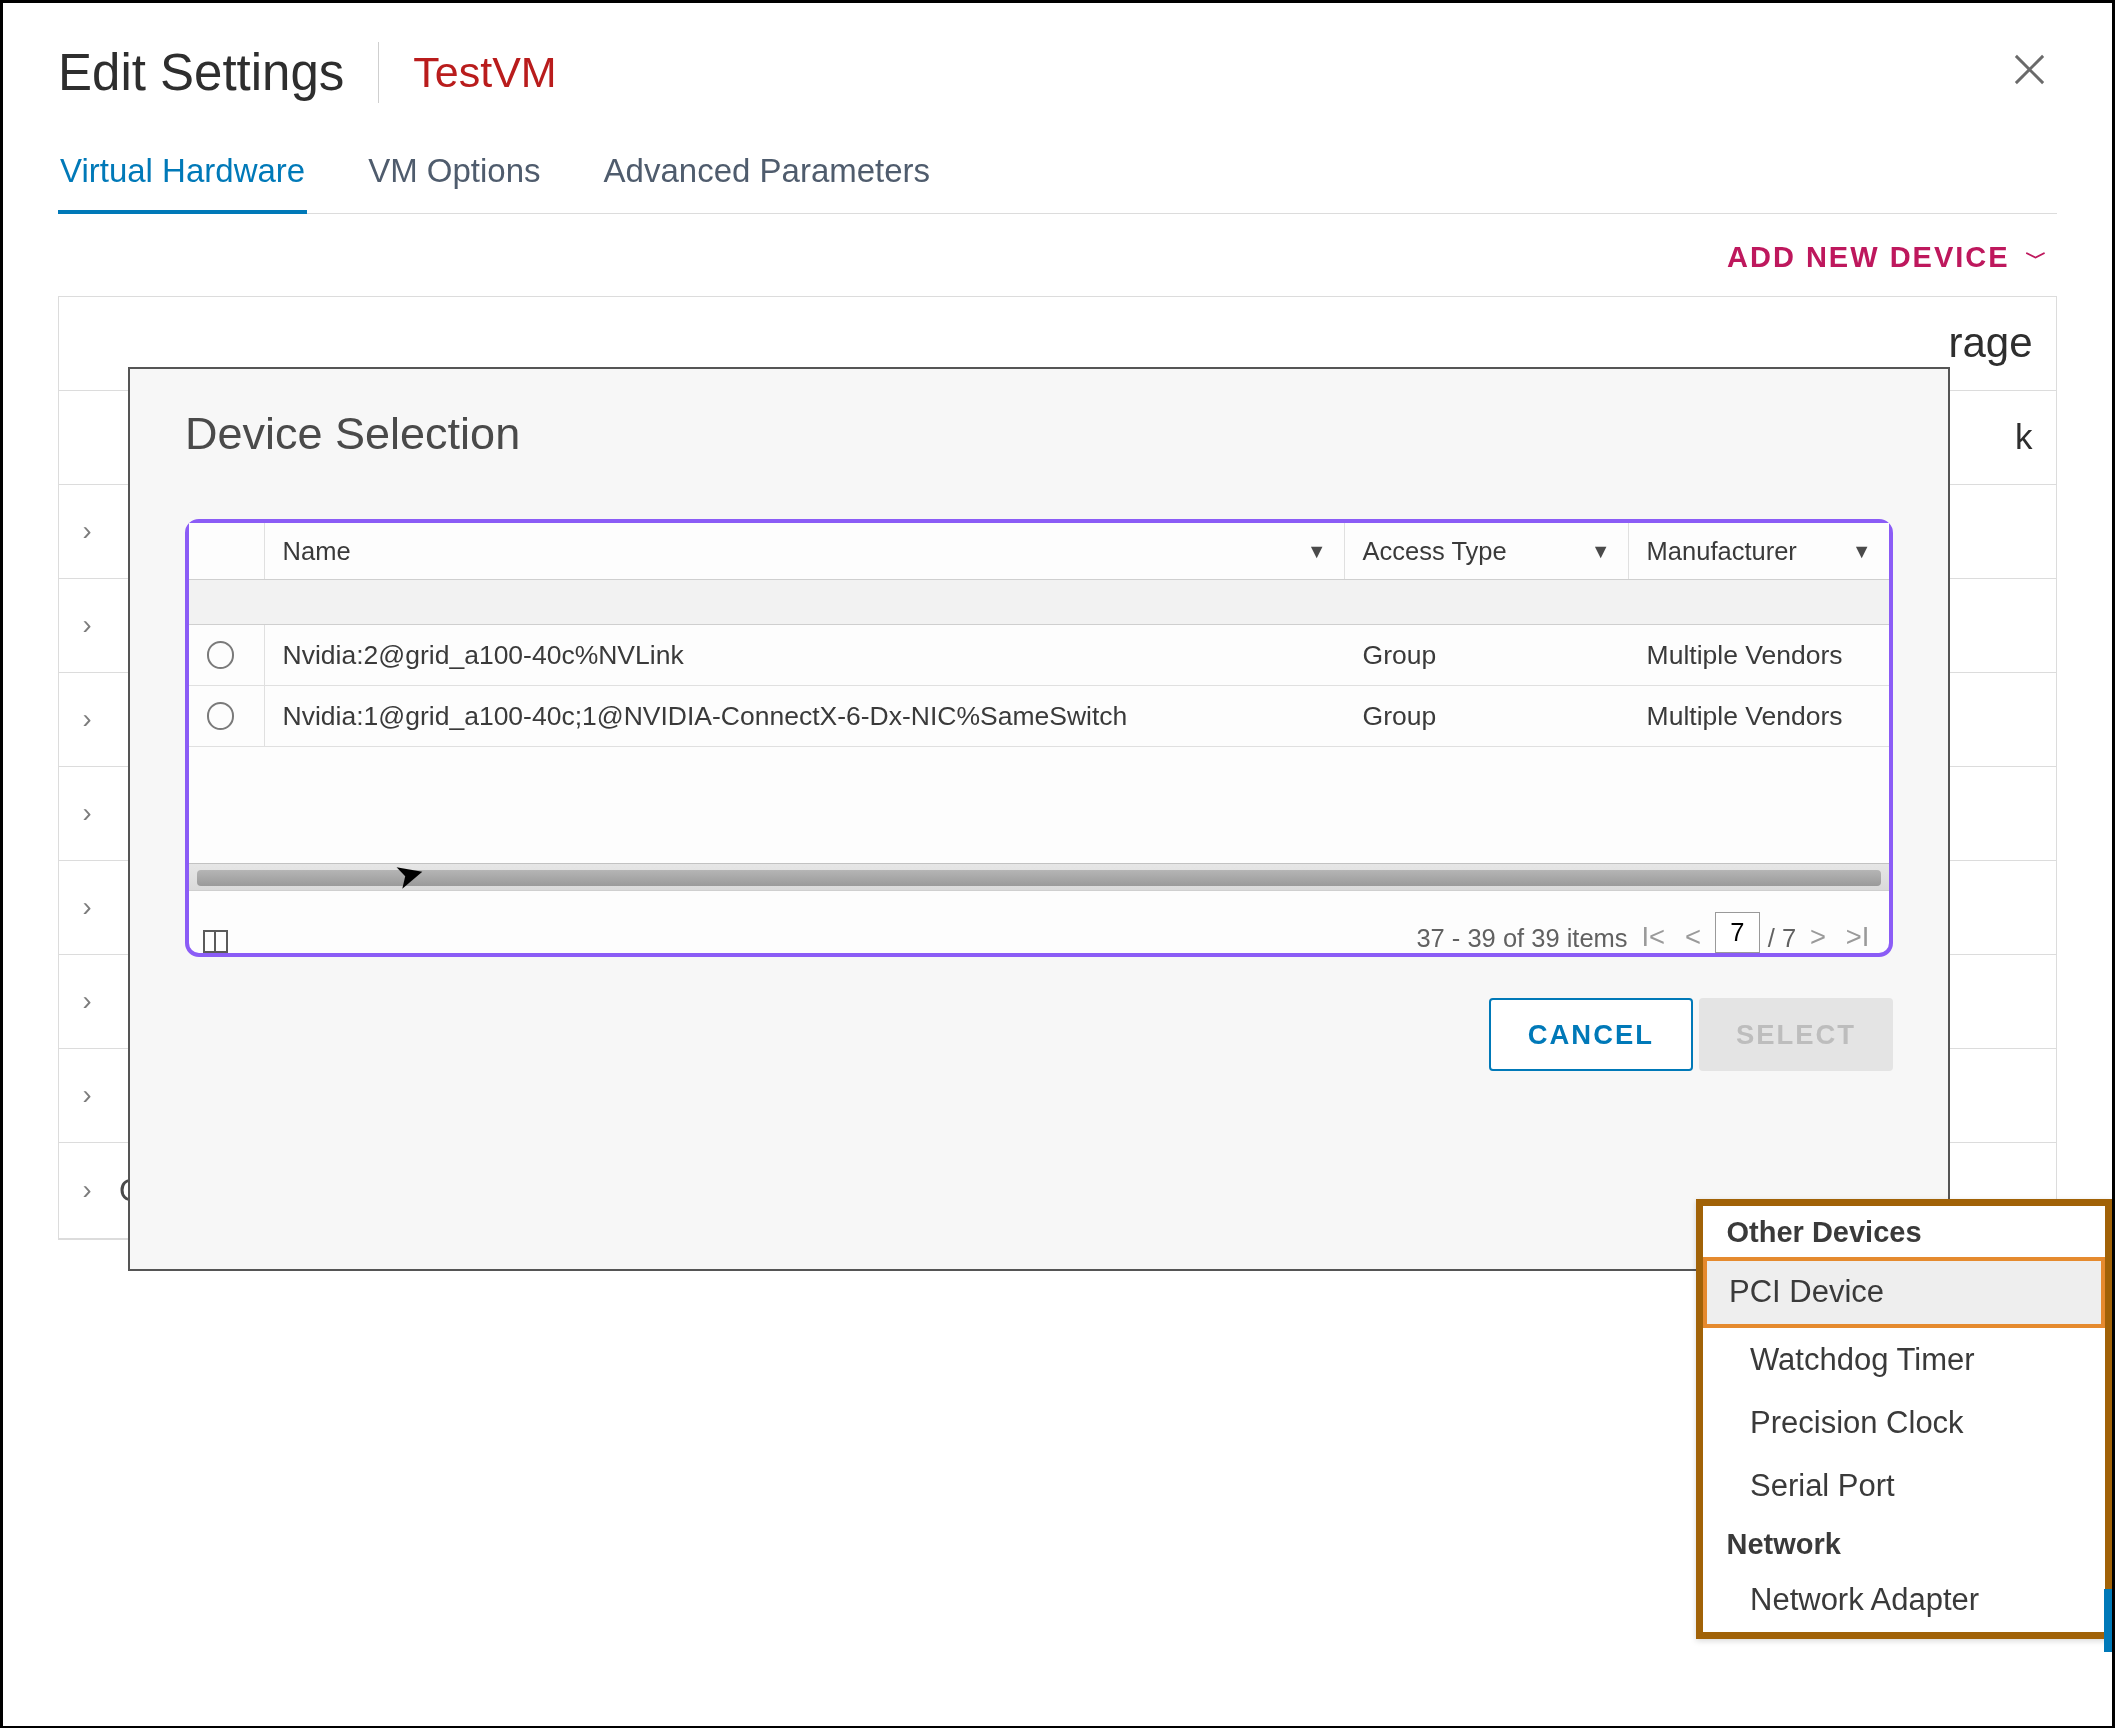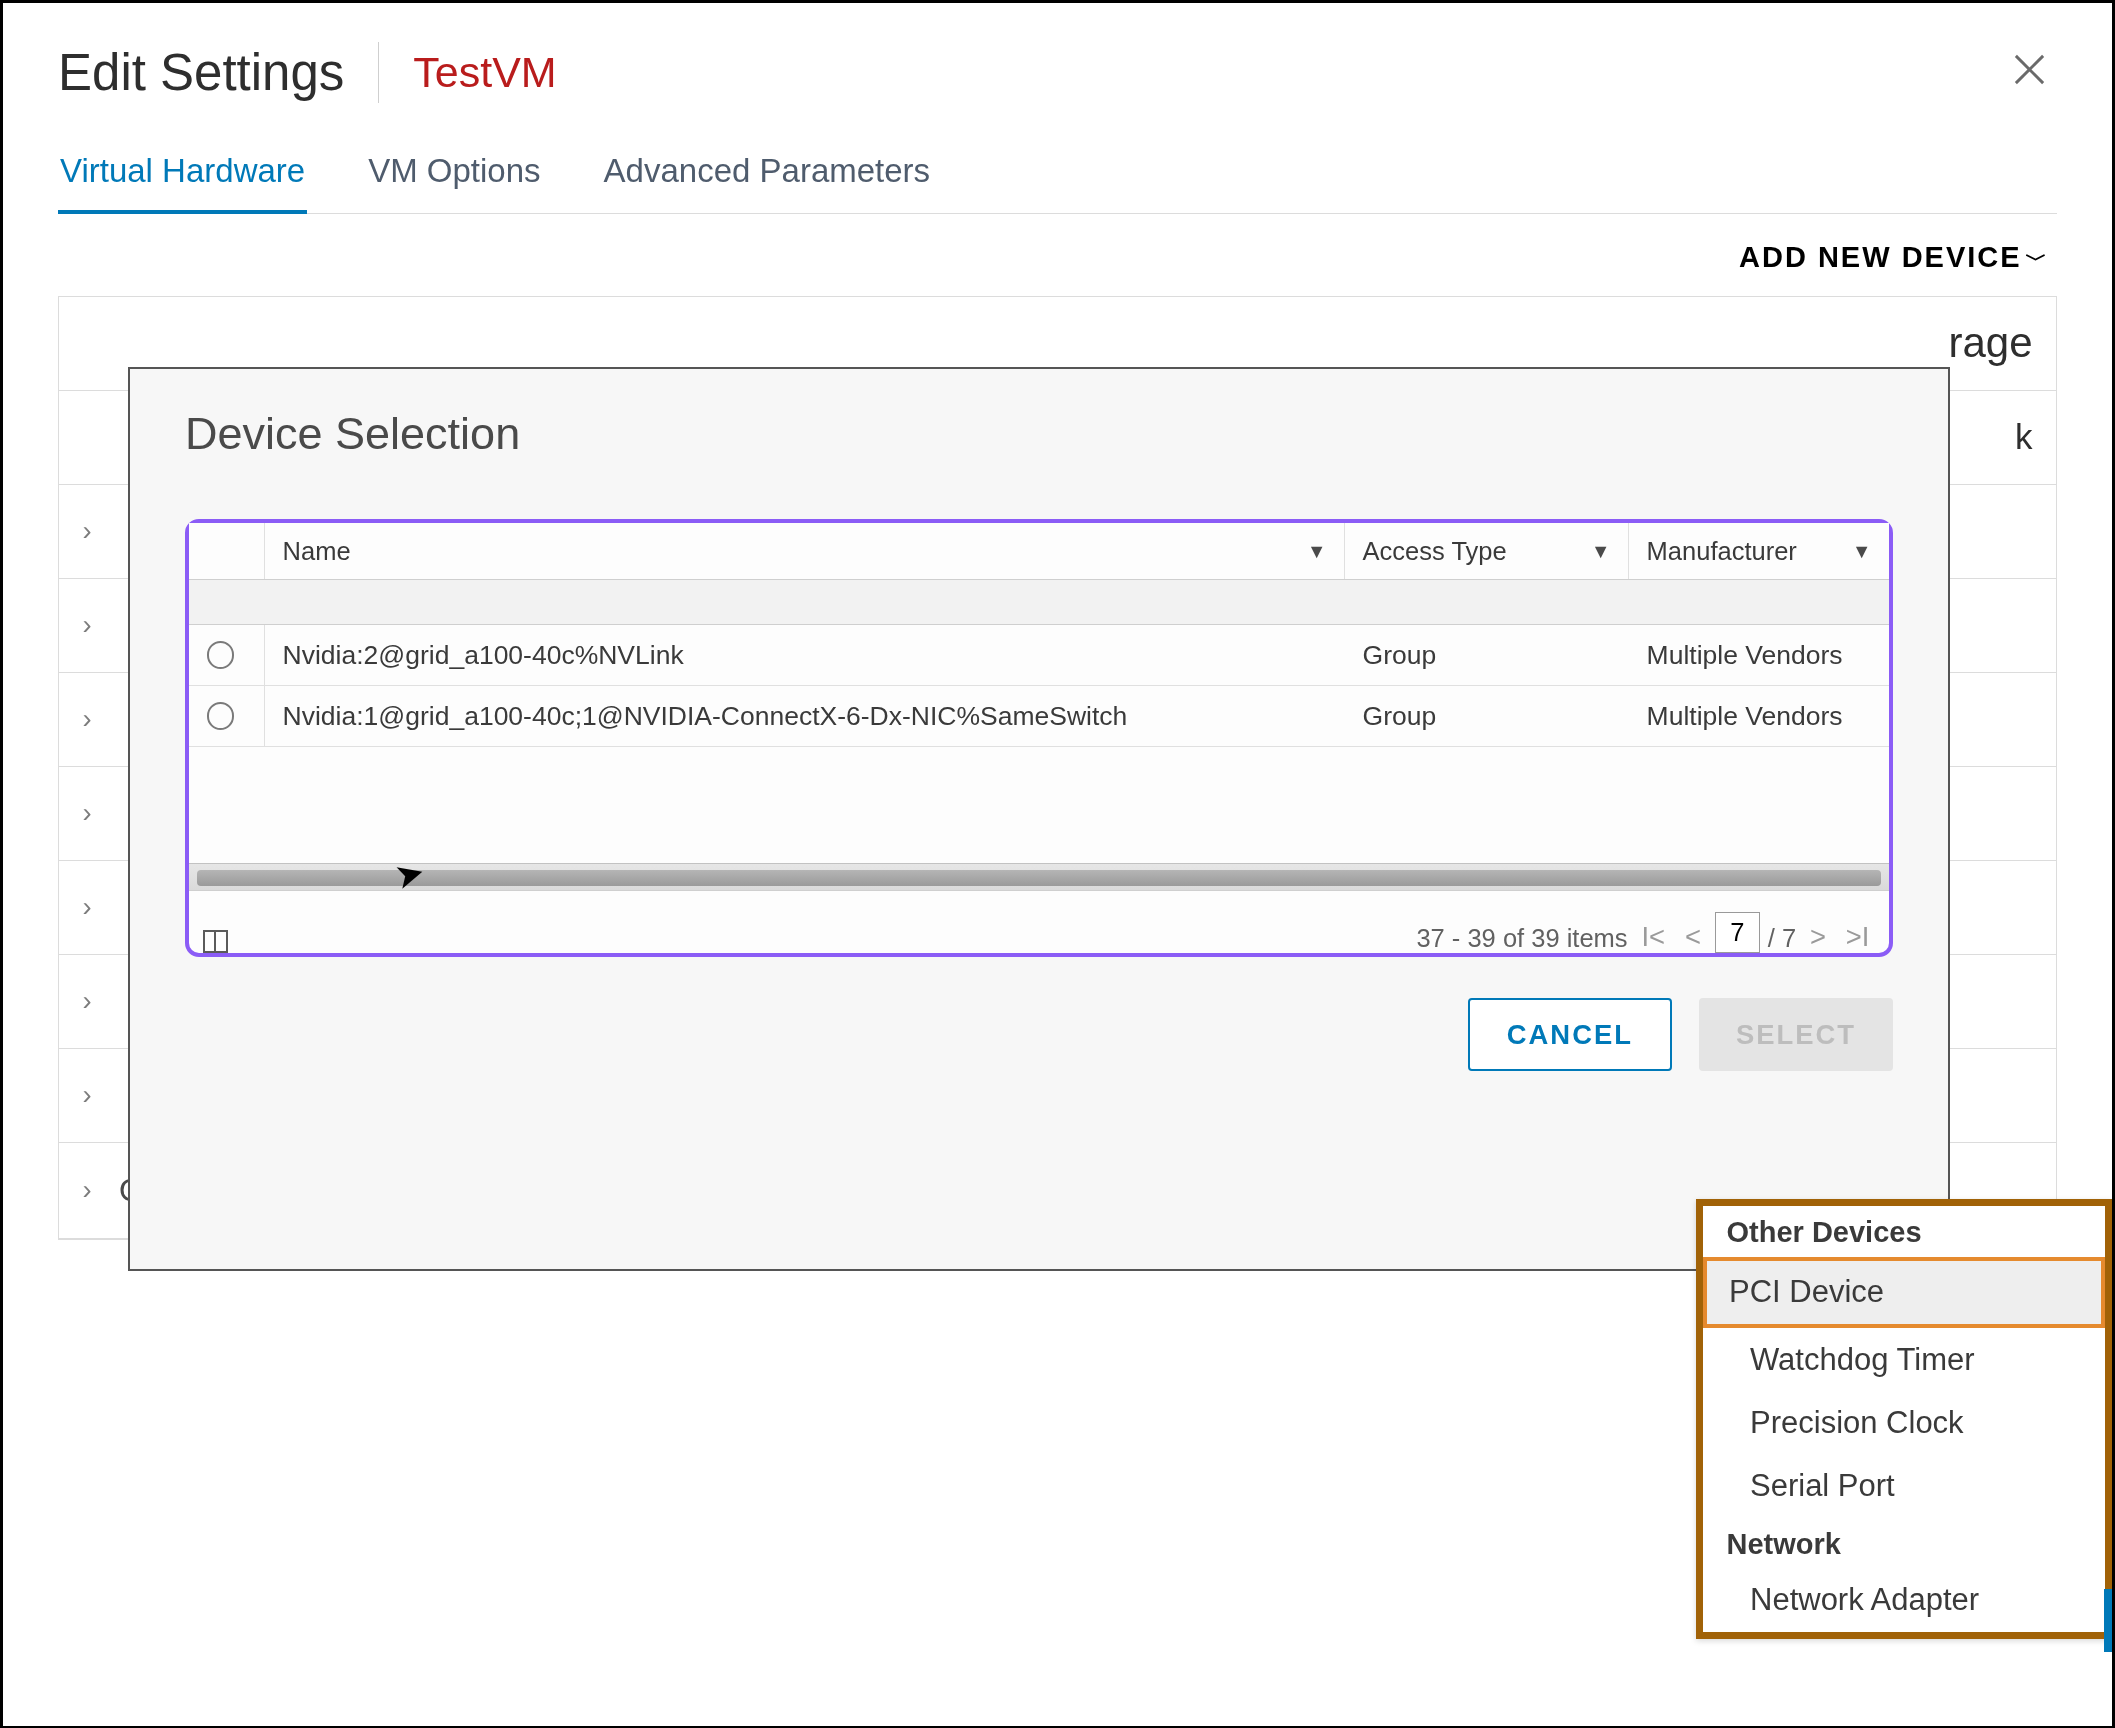--- a/index.html
+++ b/index.html
@@ -65,27 +65,27 @@
       border-bottom: 4.9px solid #0079b8;
       margin-bottom: -1px;
     }
     .add-new-row {
       display: flex;
       justify-content: flex-end;
       margin-bottom: 21.6px;
       padding-right: 7.8px;
     }
     .add-new {
-      color: #000000;
+      color: #be185d;
       font-size: 29px;
       font-weight: 700;
       letter-spacing: 2px;
       display: flex;
-      align-items: flex-end;
-      gap: 4px;
+      align-items: center;
+      gap: 16px;
       cursor: pointer;
     }
     .add-new .chev {
       font-size: 21.6px;
     }
     .background-panel {
       border: 1px solid #dcdcdc;
     }
     .bg-row {
       height: 94px;
@@ -210,21 +210,21 @@
     }
     .col-icon::before {
       content:""; position:absolute; left:50%; top:0; bottom:0; width:2px; background:#5a5a5a; transform:translateX(-1px);
     }
     .pager-spacer { flex:1; }
     .page-input {
       width: 45px; height: 41px; text-align:center; font-size:25.5px; border:1px solid #9a9a9a; background:#fff;
     }
     .pager-btn { font-size: 27.4px; color:#9a9a9a; padding: 0 5.9px; cursor:pointer; }
     .modal-btns {
-      display:flex; justify-content:flex-end; gap:27px; margin-top:41px;
+      display:flex; justify-content:flex-end; gap:6px; margin-top:41px;
     }
     .btn {
       height: 73px; padding: 0 37px; font-size:27.4px; letter-spacing:2px; font-weight:700;
       display:flex; align-items:center; border-radius:3.9px; cursor:pointer;
     }
     .btn-cancel { border:2px solid #0079b8; color:#0079b8; background:#fff; }
     .btn-select { border:none; color:#bdbdbd; background:#e4e4e4; cursor:not-allowed; }
 
     .dropdown {
       position: absolute;

